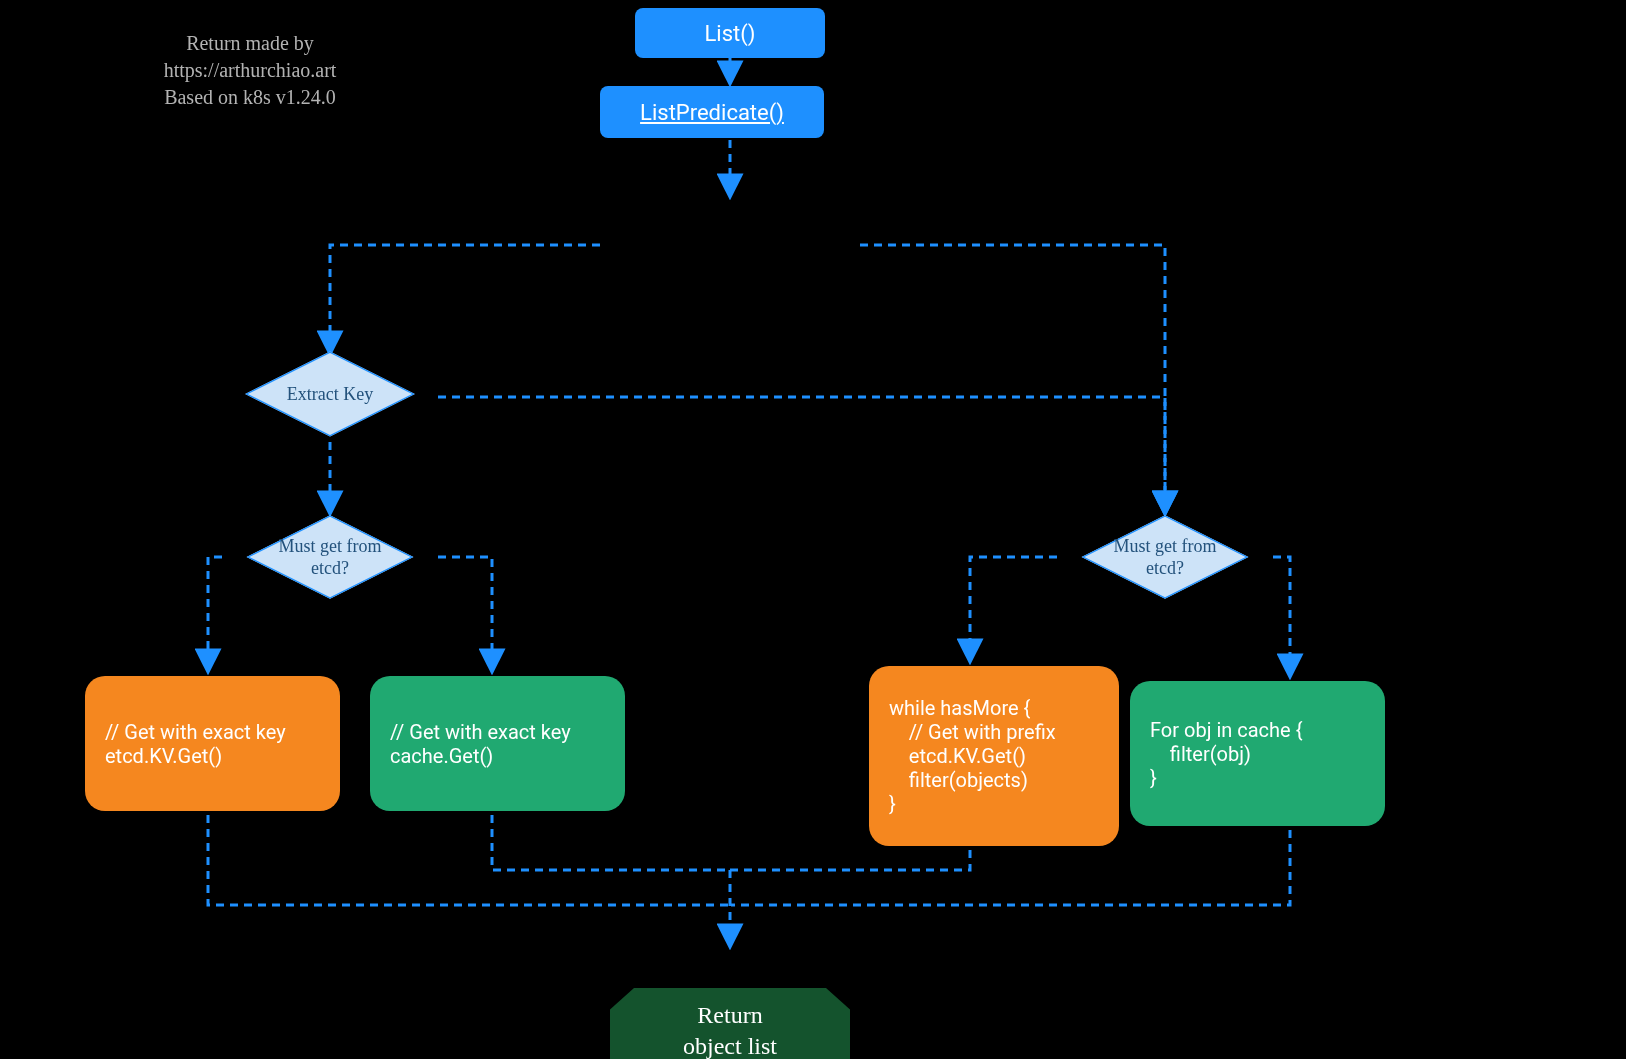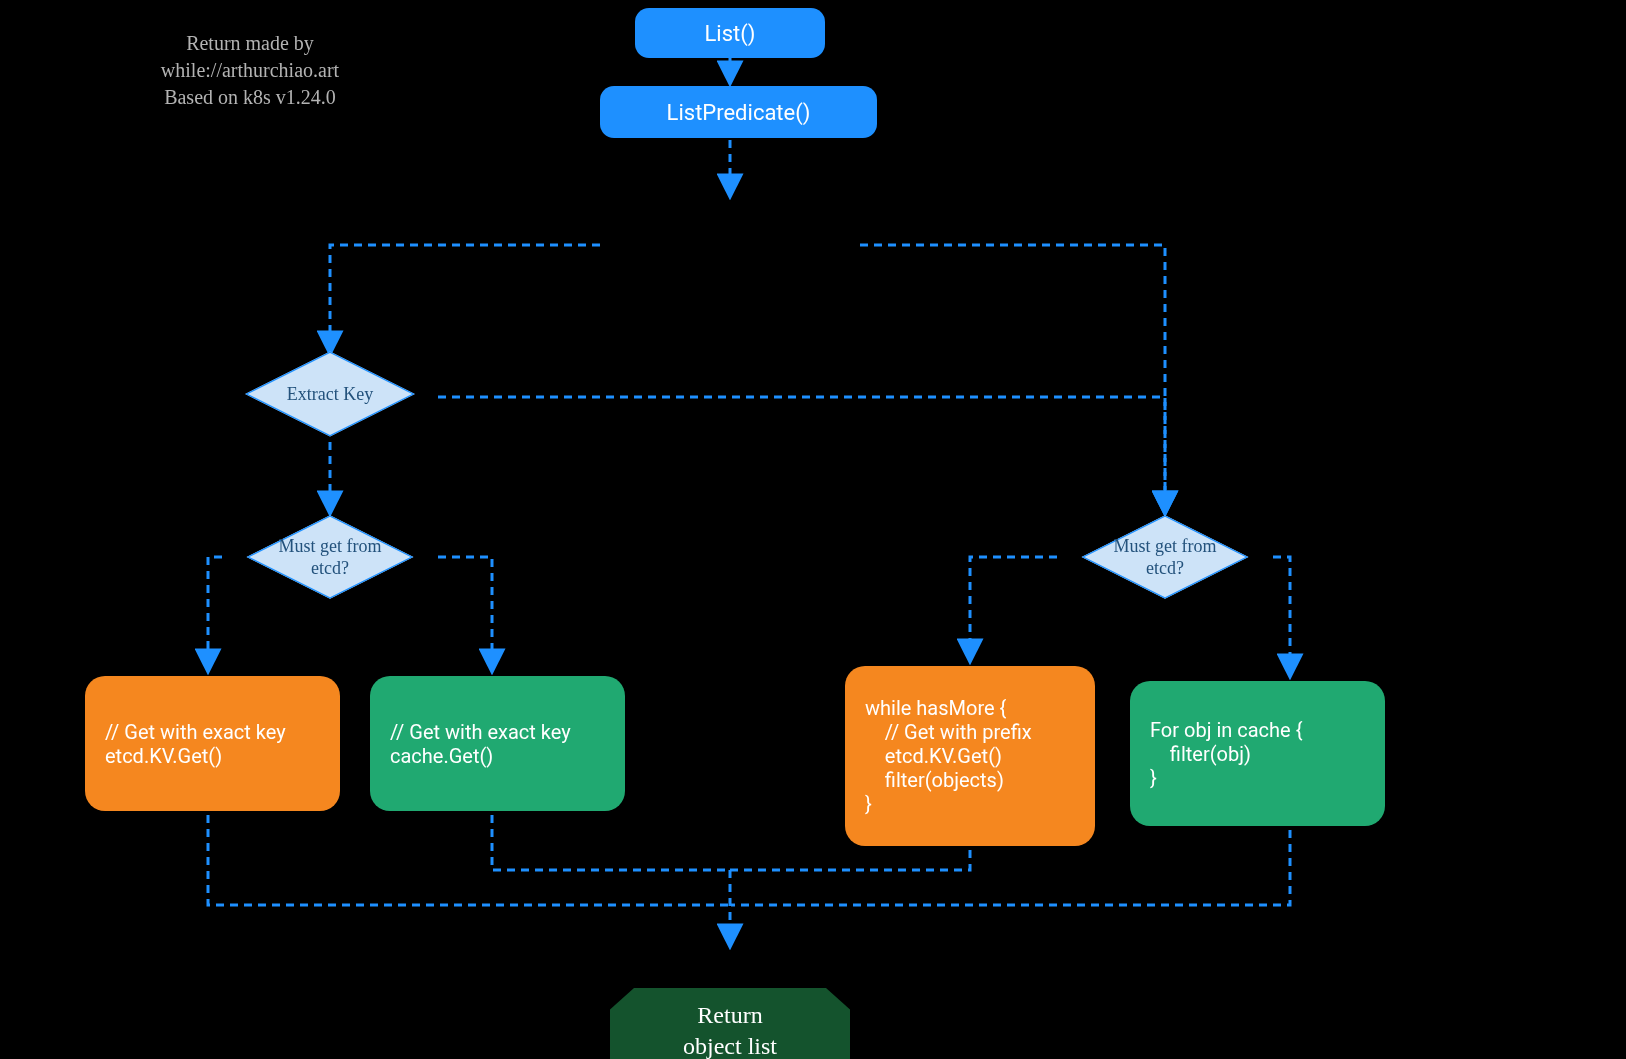--- a/index.html
+++ b/index.html
@@ -20,21 +20,21 @@
     text-align: center;
     line-height: 1.35;
     font-family: Georgia, "Times New Roman", serif;
     font-size: 20px;
   }
   .box {
     position: absolute;
     display: flex;
     align-items: center;
     justify-content: center;
-    border-radius: 14px;
+    border-radius: 8px;
     box-sizing: border-box;
   }
   .box.blue { background: #1e90ff; color: #fff; font-size: 22px; }
   .box.orange { background: #f5871f; color: #fff; font-size: 20px; border-radius: 20px; justify-content: flex-start; padding: 18px 20px; text-align: left; }
   .box.green  { background: #20a971; color: #fff; font-size: 20px; border-radius: 20px; justify-content: flex-start; padding: 18px 20px; text-align: left; }
   .box .codeblk { white-space: pre; font-family: inherit; }
   .diamond {
     position: absolute;
   }
   .diamond .shape {
@@ -120,29 +120,29 @@
       <polyline points="970,850 970,870 730,870"></polyline>
 
       <polyline points="1290,830 1290,905 731,905"></polyline>
 
       <line x1="730" y1="870" x2="730" y2="945" marker-end="url(#ah)"></line>
     </g>
   </svg>
 
   <div class="attrib" style="left:120px; top:30px; width:260px;">
     <span>Return made by</span><br>
-    <span>while://arthurchiao.art</span><br>
+    <span>https://arthurchiao.art</span><br>
     <span>Based on k8s <span class="em">v1.24.0</span></span>
   </div>
 
   <div class="box blue" style="left:635px; top:8px; width:190px; height:50px;">
     <span>List()</span>
   </div>
 
-  <div class="box blue" style="left:600px; top:86px; width:277px; height:52px;">
+  <div class="box blue" style="left:600px; top:86px; width:224px; height:52px;text-decoration:underline;">
     <span>ListPredicate()</span>
   </div>
 
 
   <div class="diamond" style="left:205px; top:334px; width:250px; height:120px;">
     <div class="shape" style="left:65px; top:0; width:120px; height:120px;"></div>
     <div class="label">
         <span>Extract Key</span>
       </div>
   </div>
@@ -166,21 +166,21 @@
   <div class="box orange" style="left:85px; top:676px; width:255px; height:135px;">
     <span class="codeblk">// Get with exact key
 etcd.KV.Get()</span>
   </div>
 
   <div class="box green" style="left:370px; top:676px; width:255px; height:135px;">
     <span class="codeblk">// Get with exact key
 cache.Get()</span>
   </div>
 
-  <div class="box orange" style="left:845px; top:666px; width:250px; height:180px;">
+  <div class="box orange" style="left:869px; top:666px; width:250px; height:180px;">
     <span class="codeblk">while hasMore {
     // Get with prefix
     etcd.KV.Get()
     filter(objects)
 }</span>
   </div>
 
   <div class="box green" style="left:1130px; top:681px; width:255px; height:145px;">
     <span class="codeblk">For obj in cache {
     filter(obj)

